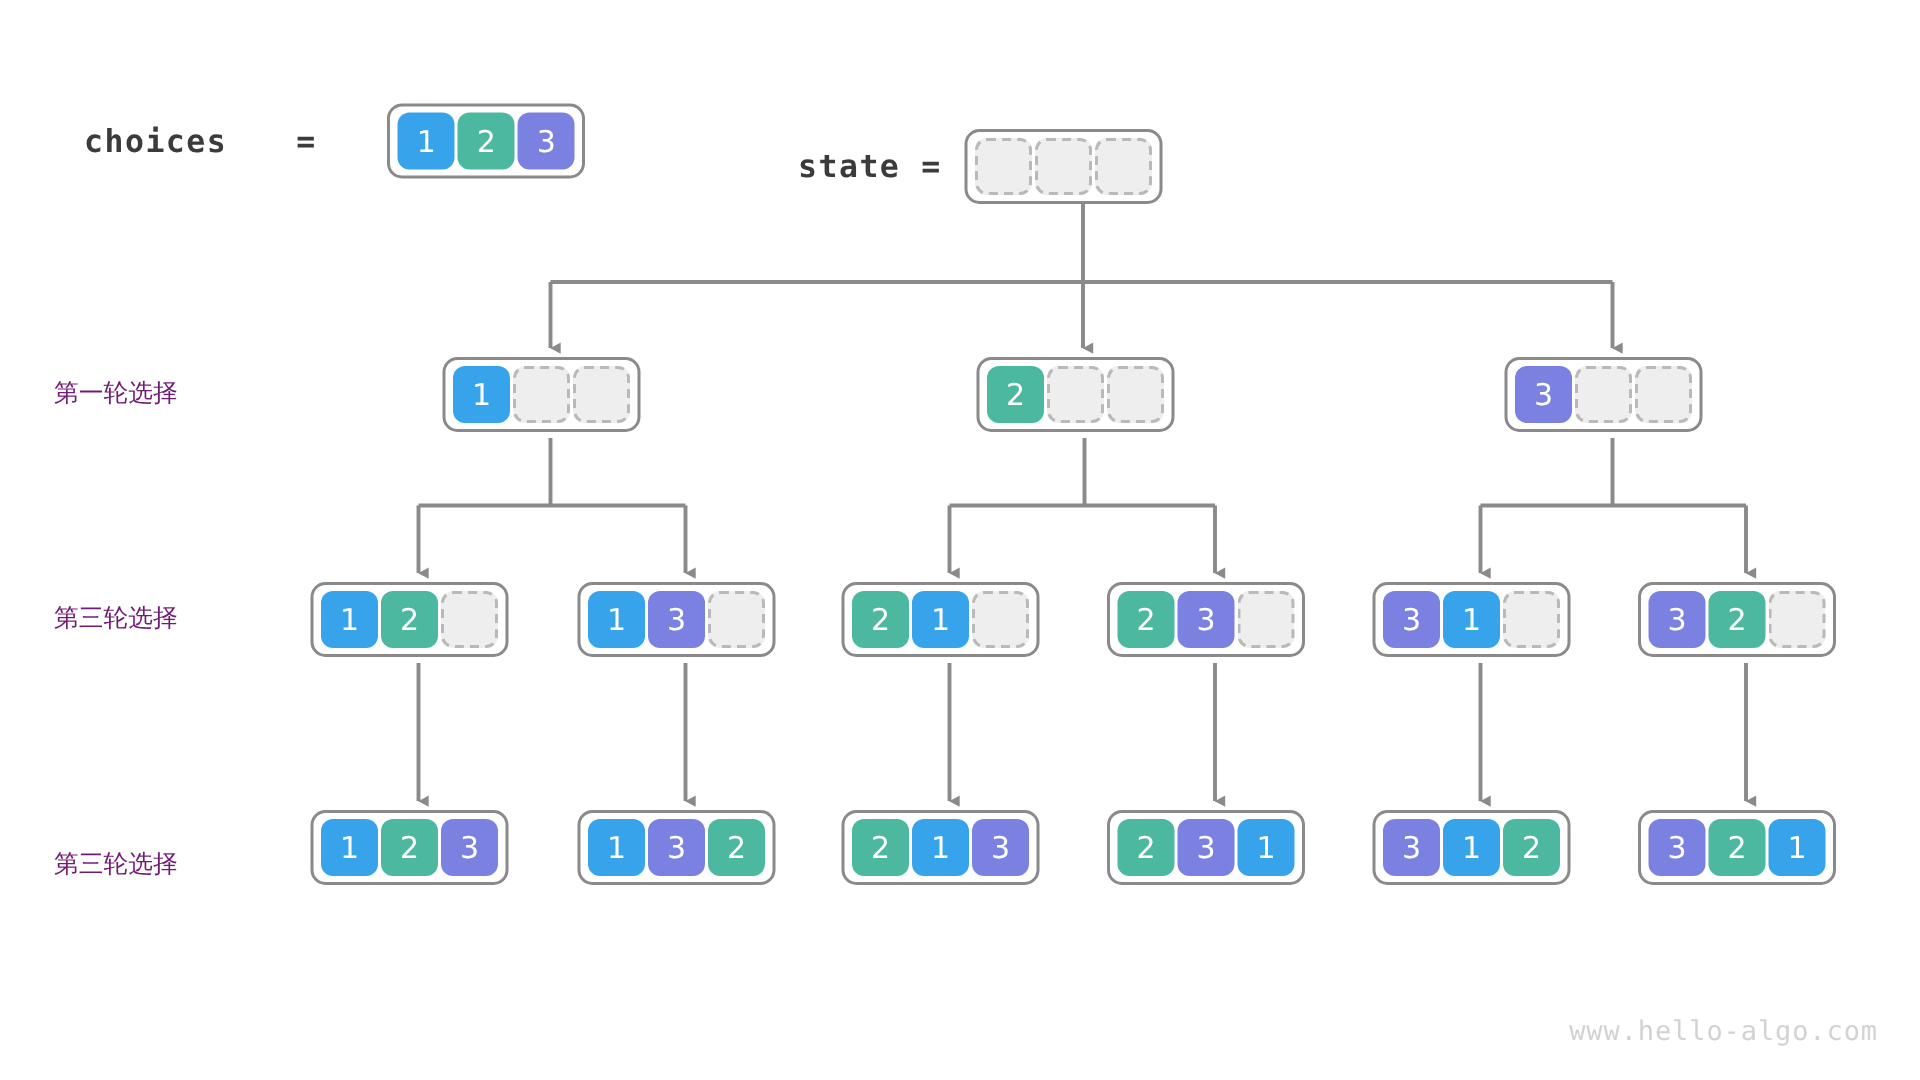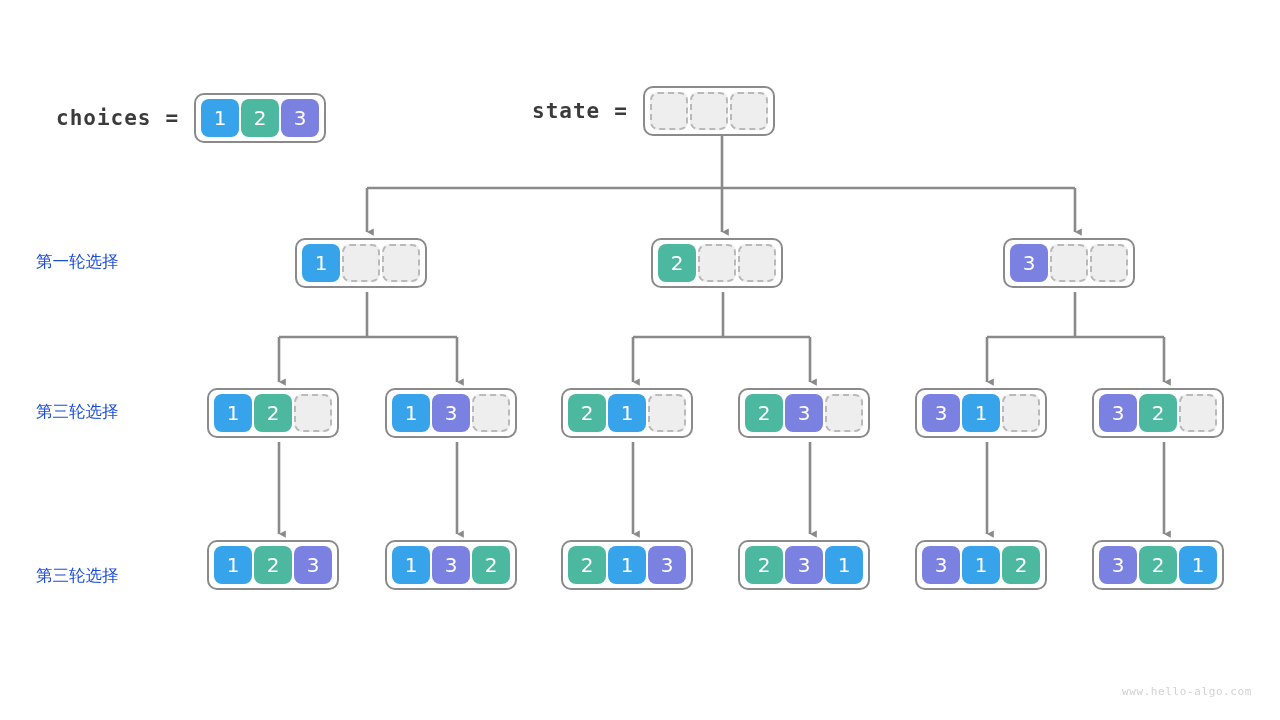--- a/index.html
+++ b/index.html
@@ -51,21 +51,21 @@
     color: #3b3b3b;
     margin-left: 14px;
     margin-right: 16px;
   }
 
   
   .row-label {
     position: absolute;
     font-family: "DejaVu Sans", "Liberation Sans", sans-serif;
     font-size: 16.5px;
-    color: #1d4ed8;
+    color: #701a75;
     white-space: nowrap;
   }
 
   
   .array {
     position: absolute;
     display: flex;
     align-items: center;
     gap: 2px;
     border: 2.2px solid #8a8a8a;
@@ -99,21 +99,21 @@
   }
   .cell.v1 { background: #36a3eb; }
   .cell.v2 { background: #4cb8a0; }
   .cell.v3 { background: #7b81e0; }
 
   .watermark {
     position: absolute;
     right: 28px;
     bottom: 22px;
     font-family: "DejaVu Sans Mono", "Liberation Mono", monospace;
-    font-size: 11px;
+    font-size: 18px;
     color: #d2d2d2;
     letter-spacing: 0.6px;
     text-align: center;
   }
 </style>
 </head>
 <body>
 
 <div id="canvas">
 
@@ -148,21 +148,21 @@
 
       <path d="M279,442 L279,534" marker-end="url(#arrowhead)"></path>
       <path d="M457,442 L457,534" marker-end="url(#arrowhead)"></path>
       <path d="M633,442 L633,534" marker-end="url(#arrowhead)"></path>
       <path d="M810,442 L810,534" marker-end="url(#arrowhead)"></path>
       <path d="M987,442 L987,534" marker-end="url(#arrowhead)"></path>
       <path d="M1164,442 L1164,534" marker-end="url(#arrowhead)"></path>
     </g>
   </svg>
 
-  <div class="assign" style="left:56px; top:93px;">
+  <div class="assign" style="left:56px; top:69px;gap:32px;">
     <span class="assign-label">choices</span>
     <span class="assign-eq">=</span>
     <div class="array inline">
         <div class="cell v1">1</div>
         <div class="cell v2">2</div>
         <div class="cell v3">3</div>
       </div>
   </div>
 
   <div class="assign" style="left:532px; top:86px;">

